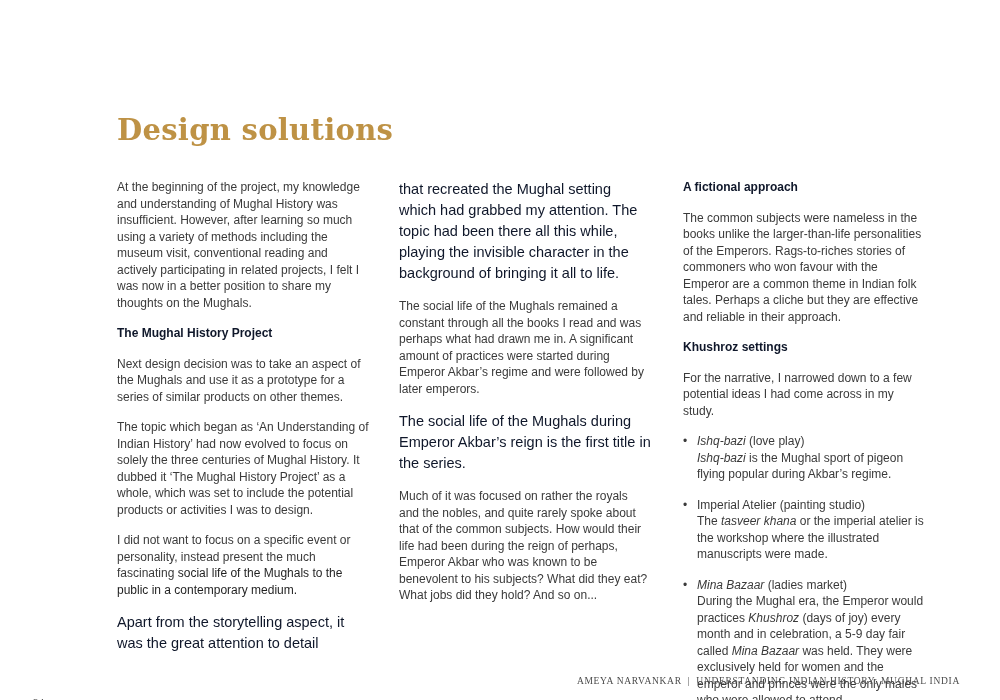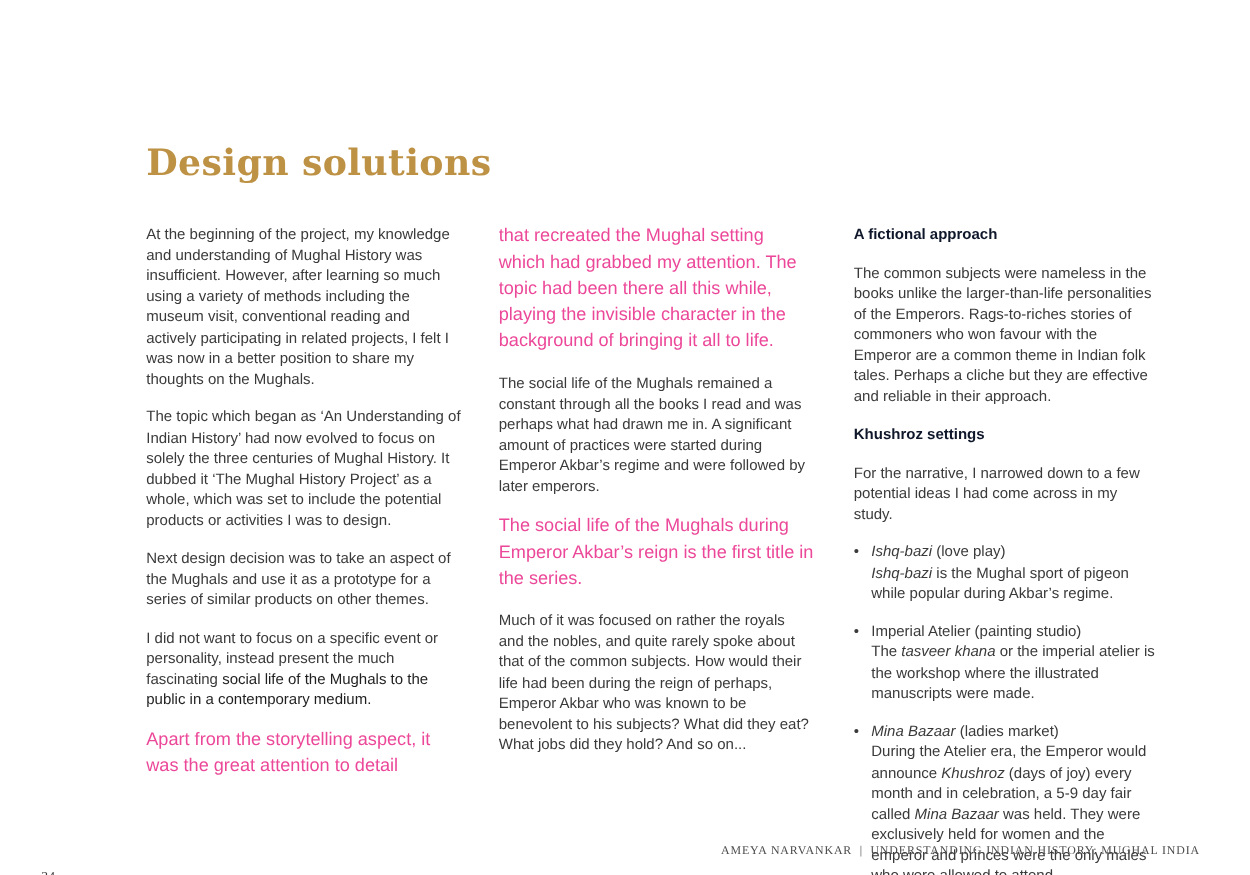--- a/index.html
+++ b/index.html
@@ -36,21 +36,21 @@
   .col3 { left: 683px; width: 241px; }
   .col p { margin: 0 0 14px 0; }
   .heading {
     font-weight: 700;
     color: #0f172a;
     margin: 0;
   }
   .bold-run { font-weight: 400; color: #1f1f1f; }
   .italic-run { font-style: italic; }
   .quote {
-    color: #ec4899;
+    color: #0f172a;
     font-size: 14.5px;
     line-height: 21px;
     margin: 0 0 20px 0;
   }
   .quote-end { margin-top: 0; margin-bottom: 0; }
   .quote-mid { margin-top: 4px; margin-bottom: 18px; }
   ul.bullets {
     list-style: none;
     margin: 0;
     padding: 0;
@@ -87,22 +87,23 @@
 </style>
 </head>
 <body>
 
 <div class="page">
 
   <h1 class="title">Design solutions</h1>
 
   <div class="col col1">
     <p>At the beginning of the project, my knowledge and understanding of Mughal History was insufficient. However, after learning so much using a variety of methods including the museum visit, conventional reading and actively participating in related projects, I felt I was now in a better position to share my thoughts on the Mughals.</p>
+    <p class="heading">The Mughal History Project</p>
+    <p>Next design decision was to take an aspect of the Mughals and use it as a prototype for a series of similar products on other themes.</p>
     <p>The topic which began as ‘An Understanding of Indian History’ had now evolved to focus on solely the three centuries of Mughal History. It dubbed it ‘The Mughal History Project’ as a whole, which was set to include the potential products or activities I was to design.</p>
-    <p>Next design decision was to take an aspect of the Mughals and use it as a prototype for a series of similar products on other themes.</p>
     <p><span>I did not want to focus on a specific event or personality, instead present the much fascinating </span><span class="bold-run">social life of the Mughals to the public in a contemporary medium.</span></p>
     <p class="quote quote-end">Apart from the storytelling aspect, it was the great attention to detail</p>
   </div>
 
   <div class="col col2">
     <p class="quote">that recreated the Mughal setting which had grabbed my attention. The topic had been there all this while, playing the invisible character in the background of bringing it all to life.</p>
     <p>The social life of the Mughals remained a constant through all the books I read and was perhaps what had drawn me in. A significant amount of practices were started during Emperor Akbar’s regime and were followed by later emperors.</p>
     <p class="quote quote-mid">The social life of the Mughals during Emperor Akbar’s reign is the first title in the series.</p>
     <p>Much of it was focused on rather the royals and the nobles, and quite rarely spoke about that of the common subjects. How would their life had been during the reign of perhaps, Emperor Akbar who was known to be benevolent to his subjects? What did they eat? What jobs did they hold? And so on...</p>
   </div>
@@ -110,31 +111,31 @@
   <div class="col col3">
     <p class="heading">A fictional approach</p>
     <p>The common subjects were nameless in the books unlike the larger-than-life personalities of the Emperors. Rags-to-riches stories of commoners who won favour with the Emperor are a common theme in Indian folk tales. Perhaps a cliche but they are effective and reliable in their approach.</p>
     <p class="heading">Khushroz settings</p>
     <p>For the narrative, I narrowed down to a few potential ideas I had come across in my study.</p>
 
     <ul class="bullets">
       <li>
         <span class="bullet-dot">•</span>
         <span class="italic-run">Ishq-bazi</span><span> (love play)</span><br>
-        <span class="italic-run">Ishq-bazi</span><span> is the Mughal sport of pigeon while popular during Akbar’s regime.</span>
+        <span class="italic-run">Ishq-bazi</span><span> is the Mughal sport of pigeon flying popular during Akbar’s regime.</span>
       </li>
       <li>
         <span class="bullet-dot">•</span>
         <span>Imperial Atelier (painting studio)</span><br>
         <span>The </span><span class="italic-run">tasveer khana</span><span> or the imperial atelier is the workshop where the illustrated manuscripts were made.</span>
       </li>
       <li>
         <span class="bullet-dot">•</span>
         <span class="italic-run">Mina Bazaar</span><span> (ladies market)</span><br>
-        <span>During the Atelier era, the Emperor would announce </span><span class="italic-run">Khushroz</span><span> (days of joy) every month and in celebration, a 5-9 day fair called </span><span class="italic-run">Mina Bazaar</span><span> was held. They were exclusively held for women and the emperor and princes were the only males who were allowed to attend.</span>
+        <span>During the Mughal era, the Emperor would practices </span><span class="italic-run">Khushroz</span><span> (days of joy) every month and in celebration, a 5-9 day fair called </span><span class="italic-run">Mina Bazaar</span><span> was held. They were exclusively held for women and the emperor and princes were the only males who were allowed to attend.</span>
       </li>
     </ul>
   </div>
 
   <div class="footer-page-number">34</div>
   <div class="footer-credit">
     <span>AMEYA NARVANKAR</span><span class="sep">|</span><span>UNDERSTANDING INDIAN HISTORY: MUGHAL INDIA</span>
   </div>
 
 </div>

